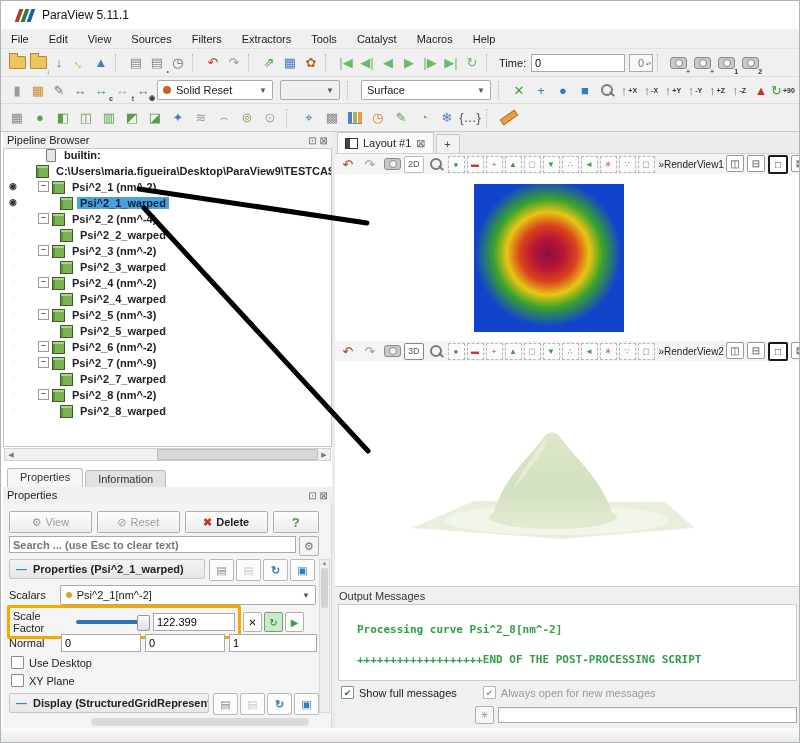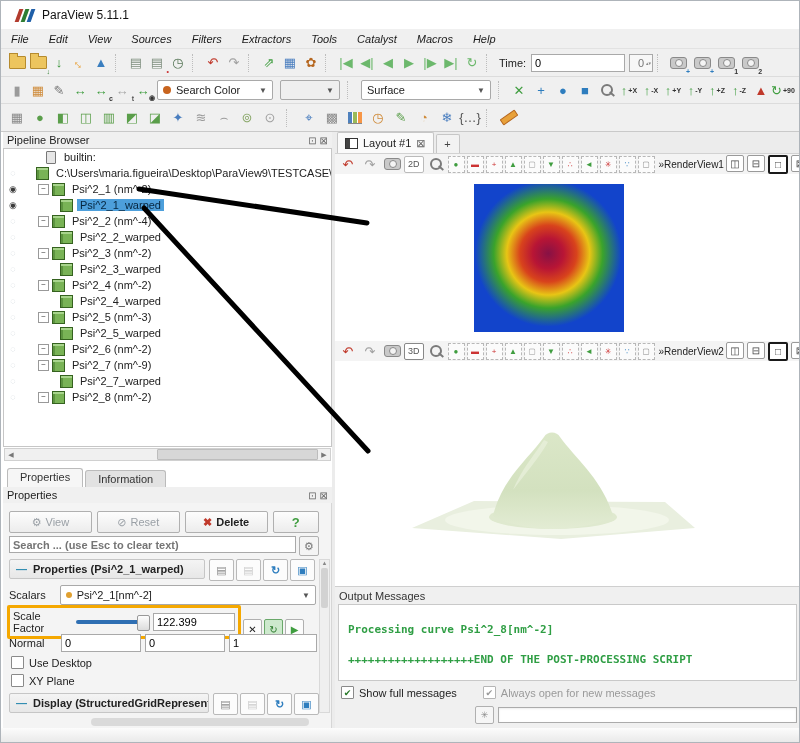--- a/index.html
+++ b/index.html
@@ -4,21 +4,21 @@
 <style>
   html,body{margin:0;padding:0;background:#eef0f2;font-family:"Liberation Sans",sans-serif;font-size:11px;color:#222;}
   #app{position:relative;width:800px;height:743px;background:#fff;border:1px solid #aeb4ba;box-sizing:border-box;overflow:hidden;}
   .abs{position:absolute;}
   
   #titlebar{left:0;top:0;width:800px;height:28px;background:#fff;display:flex;align-items:center;padding-left:16px;box-sizing:border-box;}
   .logo{display:flex;gap:2px;transform:skewX(-20deg);margin-right:9px;}
   .logo span{width:4px;height:13px;display:block;}
   #title-text{font-size:12px;color:#111;}
   #menubar{left:0;top:28px;width:800px;height:20px;background:#f0f0f0;display:flex;align-items:center;gap:20px;padding:0 10px;box-sizing:border-box;border-bottom:1px solid #e2e2e2;}
-  .mitem{color:#1a1a1a;cursor:default;font-style:italic;}
+  .mitem{color:#1a1a1a;cursor:default;}
   
   .tb{left:0;width:800px;background:#f0f0f0;display:flex;align-items:center;padding:0 6px;box-sizing:border-box;gap:1px;}
   #tb1{top:48px;height:28px;border-bottom:1px solid #dcdcdc;}
   #tb2{top:76px;height:27px;border-bottom:1px solid #dcdcdc;}
   #tb3{top:103px;height:28px;border-bottom:1px solid #c9c9c9;}
   .tbi{width:20px;height:20px;display:inline-flex;align-items:center;justify-content:center;font-size:13px;position:relative;flex:0 0 auto;}
   .sep{width:6px;height:18px;border-left:1px dotted #bdbdbd;margin:0 3px;flex:0 0 auto;}
   .sub{position:absolute;right:-2px;bottom:-2px;font-size:7px;font-weight:bold;}
   .lblx{font-size:7px;font-weight:bold;color:#333;margin-left:1px;}
   .r45{transform:rotate(45deg);}
@@ -35,21 +35,21 @@
   .combo .arr{margin-left:auto;font-size:8px;color:#555;}
   .dot{width:8px;height:8px;border-radius:50%;background:#c8641e;display:inline-block;}
   .tin{height:16px;border:1px solid #a9a9a9;background:#fff;font-size:11px;padding:0 3px;font-family:"Liberation Sans",sans-serif;}
   .spin{width:22px;height:16px;border:1px solid #a9a9a9;background:#f7f7f7;color:#777;display:inline-flex;align-items:center;justify-content:center;position:relative;margin-left:3px;}
   .spin::after{content:"▴▾";position:absolute;right:-1px;font-size:5px;color:#888;line-height:4px;width:7px;}
   
   .panelhdr{background:#f0f0f0;display:flex;align-items:center;padding:0 4px;box-sizing:border-box;color:#222;}
   .panelhdr .hic{margin-left:auto;display:flex;gap:3px;color:#666;font-size:10px;}
   #pb-header{left:2px;top:131px;width:329px;height:16px;}
   #pb-tree{left:2px;top:147px;width:329px;height:299px;background:#fff;border:1px solid #c6c6c6;box-sizing:border-box;overflow:hidden;}
-  .trow{height:16px;display:flex;align-items:center;white-space:nowrap;}
+  .trow{height:16px;display:flex;align-items:flex-start;white-space:nowrap;font-weight:bold;}
   .trow .lab{padding:0 3px;}
   .trow.selrow .lab{background:#4d9fdb;color:#06263f;}
   .eye{width:18px;text-align:center;font-size:9px;color:#3b3b3b;flex:0 0 auto;}
   .eye.off{color:#ccd3d9;}
   .exp{width:9px;height:9px;border:1px solid #999;background:#fff;font-size:8px;line-height:7px;text-align:center;color:#444;margin-right:3px;flex:0 0 auto;}
   .cube{width:11px;height:11px;background:#79b356;border:1px solid #35621f;box-shadow:inset 0 2px 0 #a8d48c,inset 2px 0 0 #5d9440;margin-right:4px;flex:0 0 auto;}
   .srv{width:8px;height:11px;background:#e6e6e6;border:1px solid #777;border-radius:1px;margin-right:5px;flex:0 0 auto;}
   .hscroll{background:#f0f0f0;border:1px solid #d0d0d0;display:flex;align-items:center;box-sizing:border-box;}
   #pb-hscroll{left:3px;top:447px;width:327px;height:13px;}
   .scar{width:12px;text-align:center;font-size:7px;color:#777;}
@@ -66,21 +66,21 @@
   #searchrow{left:6px;top:33px;width:310px;display:flex;gap:3px;}
   #search-input{flex:1;height:15px;font-weight:bold;}
   .gearbtn{width:18px;height:18px;border:1px solid #b0b0b0;border-radius:2px;background:#f4f4f4;display:flex;align-items:center;justify-content:center;color:#777;font-size:11px;}
   .sechdr{height:20px;border:1px solid #c6c6c6;border-radius:2px;background:linear-gradient(#f4f4f4,#e7e7e7);display:flex;align-items:center;gap:6px;padding:0 6px;box-sizing:border-box;font-weight:bold;color:#222;overflow:hidden;white-space:nowrap;}
   .dash{color:#2e8bb0;font-weight:bold;}
   .mbtn{width:23px;height:20px;border:1px solid #b9b9b9;border-radius:2px;background:#fcfcfc;display:inline-flex;align-items:center;justify-content:center;font-size:11px;}
   #sec1{left:6px;top:56px;width:196px;}
   #sec1-btns{left:206px;top:56px;display:flex;gap:2px;}
   #scalarsrow{left:6px;top:82px;width:310px;display:flex;align-items:center;}
   #scalars-combo{flex:1;margin-left:14px;}
-  #scalerow{left:4px;top:102px;display:flex;align-items:flex-end;}
+  #scalerow{left:4px;top:102px;display:flex;align-items:center;}
   #scale-hl{border:3px solid #f5a800;border-radius:2px;display:flex;align-items:center;background:#f4f4f4;padding:2px 3px;gap:5px;}
   .slider{width:72px;height:4px;background:#2f6fb3;border-radius:2px;position:relative;}
   .slider::after{content:"";position:absolute;right:-2px;top:-5px;width:11px;height:14px;background:linear-gradient(#fdfdfd,#dcdcdc);border:1px solid #999;border-radius:2px;}
   .minibtn{width:17px;height:18px;border:1px solid #b0b0b0;border-radius:2px;background:#fcfcfc;display:inline-flex;align-items:center;justify-content:center;font-size:10px;margin-left:2px;}
   .minibtn.green{background:#cde9cd;border-color:#6aa86a;color:#2a7a2a;}
   #normalrow{left:6px;top:131px;width:312px;display:flex;align-items:center;gap:4px;}
   .chkrow{display:flex;align-items:center;gap:5px;}
   .chk{width:11px;height:11px;border:1px solid #8a8a8a;background:#fff;border-radius:1px;display:inline-flex;align-items:center;justify-content:center;font-size:9px;color:#2a7a2a;}
   #chk1{left:8px;top:153px;}
   #chk2{left:8px;top:171px;}
@@ -103,21 +103,21 @@
   .wbtns{margin-left:auto;display:flex;gap:3px;}
   .wbtn{width:16px;height:15px;border:1px solid #9a9a9a;background:#fff;border-radius:2px;display:inline-flex;align-items:center;justify-content:center;font-size:10px;color:#444;}
   .wbtn.max{border:2px solid #1a1a1a;font-weight:bold;}
   #rv1-view{left:334px;top:173px;width:466px;height:167px;background:#fff;}
   #blue-square{left:139px;top:10px;width:150px;height:148px;background:
      radial-gradient(circle at 49.5% 47%, #871145 0%, #b81535 14%, #d8431c 26%, #e8c515 38%, #3aa32b 50%, rgba(18,68,203,0) 67%), #1244cb;}
   #rv2-view{left:334px;top:361px;width:466px;height:224px;background:#fff;}
   
   #output{left:334px;top:585px;width:466px;height:142px;background:#f0f0f0;border-top:1px solid #cfcfcf;box-sizing:border-box;}
   #output-title{left:4px;top:3px;color:#333;}
-  #console{left:3px;top:17px;width:459px;height:77px;background:#fff;border:1px solid #c9c9c9;box-sizing:border-box;padding:18px 9px 0;overflow:hidden;}
+  #console{left:3px;top:17px;width:459px;height:77px;background:#fff;border:1px solid #c9c9c9;box-sizing:border-box;padding:18px 18px 0;overflow:hidden;}
   .cline{font-family:"DejaVu Sans Mono",monospace;font-weight:bold;color:#2f9e44;font-size:11px;white-space:pre;margin:0 0 17px 0;}
   #outchecks{left:6px;top:99px;display:flex;gap:26px;align-items:center;}
   .graytxt{color:#9a9a9a;}
   .graychk{color:#9a9a9a;border-color:#b5b5b5;}
   #statusrow{left:140px;top:119px;width:322px;display:flex;align-items:center;gap:4px;}
   .astbtn{width:17px;height:16px;border:1px solid #b0b0b0;border-radius:2px;background:#f6f6f6;color:#888;font-size:9px;display:inline-flex;align-items:center;justify-content:center;}
   #progressbar{flex:1;height:14px;background:#fff;border:1px solid #ababab;box-shadow:inset 0 1px 2px rgba(0,0,0,.08);}
   #bottomstrip{left:0;top:727px;width:798px;height:15px;background:linear-gradient(#fcfcfc,#e8e8e8);}
   #arrows{left:0;top:0;width:800px;height:743px;pointer-events:none;z-index:60;}
 </style>
@@ -212,21 +212,21 @@
         <span class="tbi" style="color: rgb(154, 154, 154);">▮</span>
         <span class="tbi" style="color: rgb(207, 139, 58);">▦</span>
         <span class="tbi" style="color: rgb(119, 119, 119);">✎</span>
         <span class="tbi" style="color: rgb(63, 157, 63);">↔</span>
         <span class="tbi" style="color: rgb(63, 157, 63);">↔<span class="sub" style="color: rgb(51, 51, 51);">c</span></span>
         <span class="tbi" style="color: rgb(168, 168, 168);">↔<span class="sub" style="color: rgb(85, 85, 85);">t</span></span>
         <span class="tbi" style="color: rgb(63, 157, 63);">↔<span class="sub" style="color: rgb(51, 51, 51);">◉</span></span>
       </span>
     <span class="combo" style="width:104px">
         <span class="dot"></span>
-        <span>Search Color</span>
+        <span>Solid Reset</span>
         <span class="arr">▼</span>
       </span>
     <span class="combo" style="width:48px;background:#efefef">
         <span class="arr">▼</span>
       </span>
     <span class="sep"></span>
     <span class="combo" style="width:118px">
         <span>Surface</span>
         <span class="arr">▼</span>
       </span>
@@ -387,20 +387,26 @@
         <span class="cube"></span>
         <span class="lab">Psi^2_7_warped</span>
       </div>
       <div class="trow">
         <span class="eye off">◌</span>
         <span style="width: 16px; flex: 0 0 auto;"></span>
         <span class="exp">−</span>
         <span class="cube"></span>
         <span class="lab">Psi^2_8 (nm^-2)</span>
       </div>
+      <div class="trow">
+        <span class="eye off">◌</span>
+        <span style="width: 38px; flex: 0 0 auto;"></span>
+        <span class="cube"></span>
+        <span class="lab">Psi^2_8_warped</span>
+      </div>
     </div>
   <div id="pb-hscroll" class="hscroll abs">
     <span class="scar">◀</span>
     <span class="sthumb" style="margin-left:140px;width:160px"></span>
     <span class="scar" style="margin-left:auto">▶</span>
   </div>
 
   <div id="prop-tabs" class="abs">
     <span class="ptab active">Properties</span>
     <span class="ptab">Information</span>

